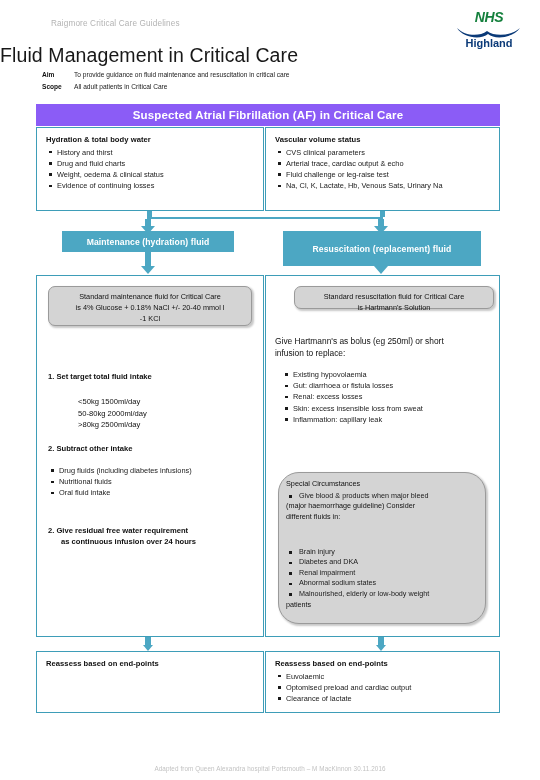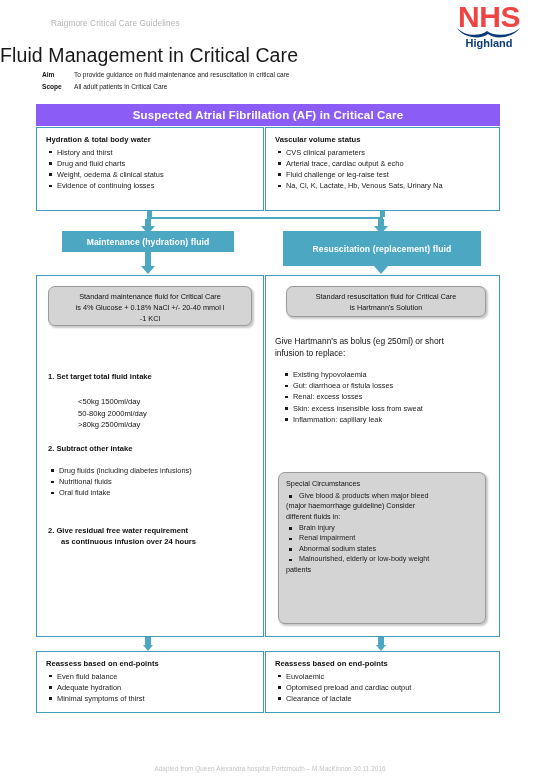--- a/index.html
+++ b/index.html
@@ -29,24 +29,25 @@
   }
   .nhs-logo {
     position: absolute;
     right: 14px; top: 6px;
     width: 74px; height: 46px;
     text-align: center;
   }
   .nhs-logo .nhs-word {
     font-family: "Liberation Sans", sans-serif;
     font-weight: bold;
-    font-size: 30px;
+    font-size: 14px;
     letter-spacing: -0.4px;
-    color: #ef4444;
+    color: #15803d;
     line-height: 22px;
+    font-style: italic;
   }
   .nhs-logo .nhs-swoosh { display:block; margin: -1px auto 0; }
   .nhs-logo .nhs-sub {
     font-weight: bold;
     font-size: 11px;
     color: #0b3a78;
     line-height: 12px;
     margin-top: -1px;
   }
 
@@ -127,21 +128,21 @@
     background: #d4d4d4;
     border: 1px solid #9a9a9a;
     border-radius: 7px;
     color: #111;
     font-size: 7.3px;
     line-height: 10.8px;
     text-align: center;
     padding: 5px 12px;
     box-shadow: 1.5px 1.5px 2px rgba(0,0,0,.22);
   }
-  .greybox.left-align { text-align: left; }
+  .greybox.left-align { text-align: left; border-radius: 21px; }
   .greybox ul.blist li { font-size: 7.2px; line-height: 10.6px; white-space: normal; }
   .arrow-stem {
     position: absolute;
     background: #4ca7c3;
   }
   .arrow-head {
     position: absolute;
     width: 0; height: 0;
     border-left: 7px solid transparent;
     border-right: 7px solid transparent;
@@ -277,21 +278,21 @@
       </ul>
 
       <div class="step" style="position:absolute; left:11px; top:249px;">2. Give residual free water requirement</div>
       <div class="step-sub" style="position:absolute; left:11px; top:260px;">as continuous infusion over 24 hours</div>
     </div>
   </div>
 
   <div class="obox" style="left:265px; top:275px; width:235px; height:362px;">
     <div class="obox-inner" style="padding:0;">
 
-      <div class="greybox" style="left:20px; top:10px; width:200px; height:31px;">
+      <div class="greybox" style="left:28px; top:10px; width:200px; height:23px;">
         <span>Standard resuscitation fluid for Critical Care</span><br>
         <span>is Hartmann's Solution</span>
       </div>
 
       <div class="rt-lead" style="position:absolute; left:9px; top:59px;">
         <div>Give Hartmann's as bolus (eg 250ml) or short</div>
         <div>infusion to replace:</div>
       </div>
 
       <ul class="blist" style="position:absolute; left:16px; top:93px;">
@@ -303,44 +304,40 @@
       </ul>
 
       <div class="greybox left-align" style="left:12px; top:196px; width:208px; height:152px; padding:6px 7px;">
         <div style="font-size:7.3px; font-weight:normal; margin-bottom:1px;">Special Circumstances</div>
         <ul class="blist">
           <li style="padding-left:13px;">Give blood &amp; products when major bleed</li>
         </ul>
         <div style="font-size:7.2px; line-height:10.6px;">(major haemorrhage guideline) Consider</div>
         <div style="font-size:7.2px; line-height:10.6px;">different fluids in:</div>
         <ul class="blist">
-          <li style="padding-left:13px;">Brain injury</li>
+          <li style="padding-left:13px;margin-top:24px;">Brain injury</li>
+          <li style="padding-left:13px;">Diabetes and DKA</li>
           <li style="padding-left:13px;">Renal impairment</li>
           <li style="padding-left:13px;">Abnormal sodium states</li>
           <li style="padding-left:13px;">Malnourished, elderly or low-body weight</li>
         </ul>
         <div style="font-size:7.2px; line-height:10.6px;">patients</div>
       </div>
 
     </div>
   </div>
 
   <div class="arrow-stem" style="left:145px; top:637px; width:6px; height:9px;"></div>
   <div class="arrow-head small" style="left:143px; top:645px;"></div>
   <div class="arrow-stem" style="left:378px; top:637px; width:6px; height:9px;"></div>
   <div class="arrow-head small" style="left:376px; top:645px;"></div>
 
   <div class="obox" style="left:36px; top:651px; width:228px; height:62px;">
     <div class="obox-inner">
       <div class="box-title">Reassess based on end-points</div>
-      <ul class="blist">
-        <li>Even fluid balance</li>
-        <li>Adequate hydration</li>
-        <li>Minimal symptoms of thirst</li>
-      </ul>
     </div>
   </div>
 
   <div class="obox" style="left:265px; top:651px; width:235px; height:62px;">
     <div class="obox-inner">
       <div class="box-title">Reassess based on end-points</div>
       <ul class="blist">
         <li>Euvolaemic</li>
         <li>Optomised preload and cardiac output</li>
         <li>Clearance of lactate</li>

